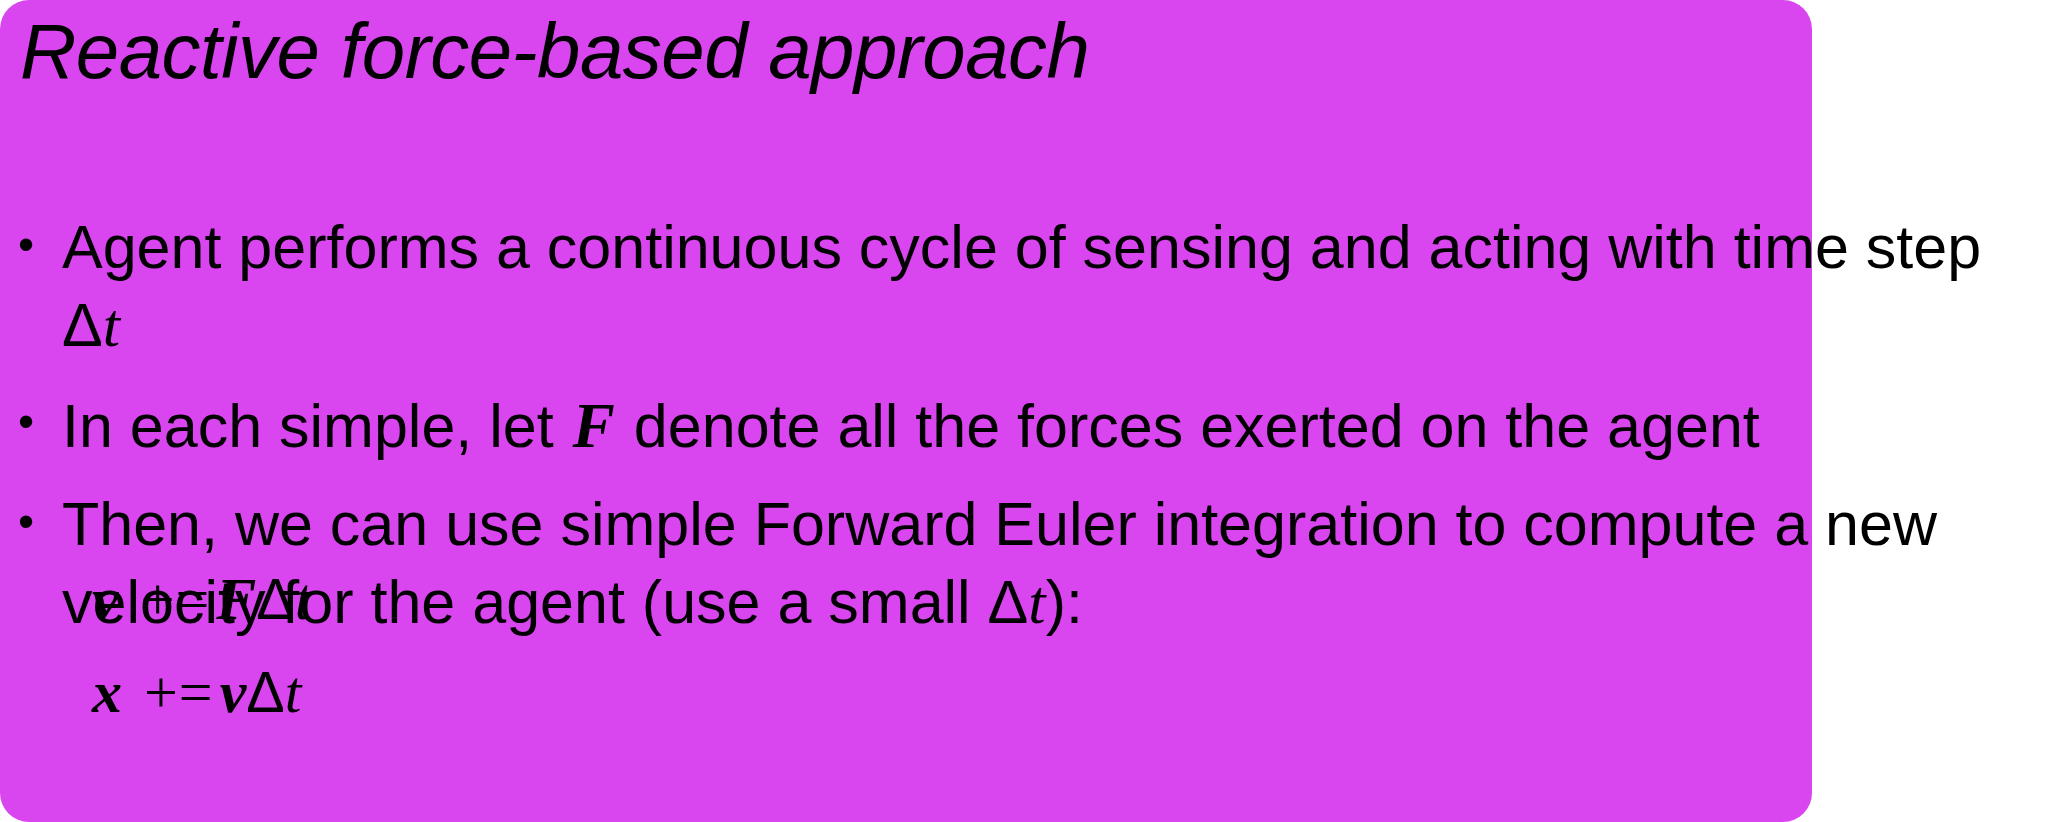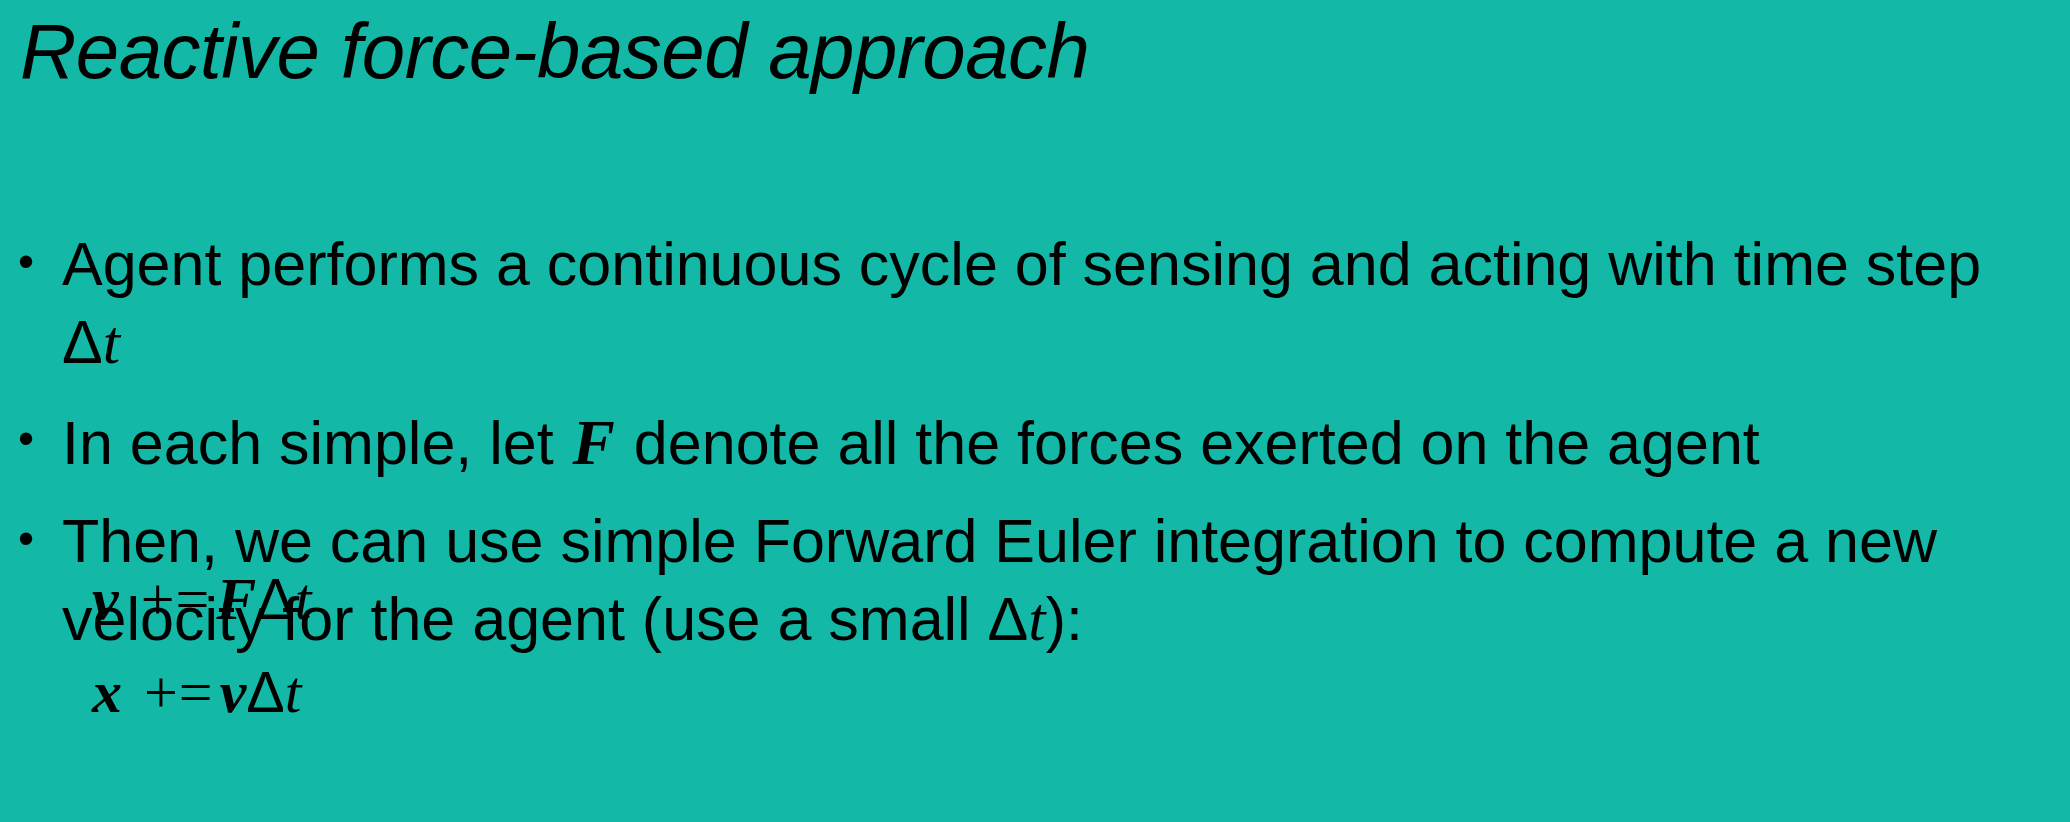--- a/index.html
+++ b/index.html
@@ -11,24 +11,25 @@
   body {
     width: 2070px;
     height: 822px;
     overflow: hidden;
     font-family: "Liberation Sans", sans-serif;
     color: #000000;
     -webkit-font-smoothing: antialiased;
   }
   .slide {
     position: relative;
-    width: 2070px;
+    width: 1812px;
     height: 822px;
-    background: #14b8a6;
+    background: #d946ef;
     box-sizing: border-box;
+    border-radius: 29px;
   }
 
   
   .slide-title {
     position: absolute;
     left: 20px;
     top: 8px;
     width: 2020px;
     font-family: "Liberation Sans", sans-serif;
     font-style: italic;
@@ -62,21 +63,20 @@
     left: 18px;
     top: 0;
     width: 62px;
     font-size: 46px;
     line-height: 1.58;
     color: #000000;
   }
   .bullet-text {
     display: block;
     max-width: 1975px;
-    margin-top: 17px;
   }
 
   
   .m-up {              
     font-family: "Liberation Sans", sans-serif;
     font-style: normal;
   }
   .m-it {              
     font-family: "Liberation Serif", serif;
     font-style: italic;

